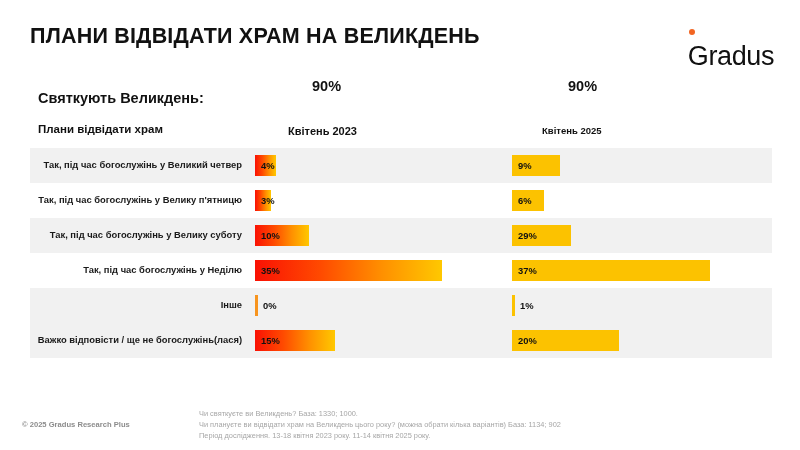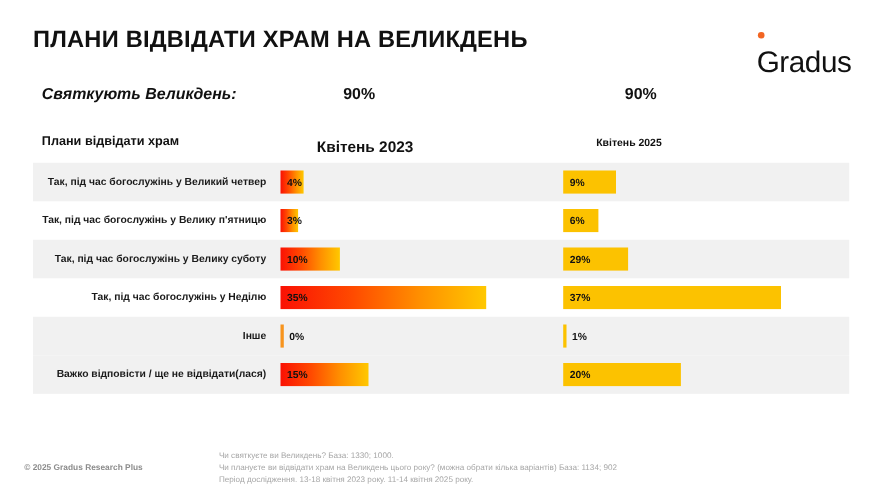--- a/index.html
+++ b/index.html
@@ -60,25 +60,24 @@
   .celebrate-row {
     position: absolute;
     left: 0;
     top: 78px;
     width: 800px;
     height: 24px;
   }
   .celebrate-label {
     position: absolute;
     left: 38px;
-    top: 0;
+    top: 12px;
     font-size: 14.5px;
     font-weight: bold;
     color: #111111;
-    font-style: italic;
   }
   .celebrate-v1 {
     position: absolute;
     left: 312px;
     top: 0;
     font-size: 14.5px;
     font-weight: bold;
     color: #111111;
   }
   .celebrate-v2 {
@@ -97,21 +96,21 @@
     top: 123px;
     font-size: 11.5px;
     font-weight: bold;
     color: #111111;
     text-align: center;
   }
   .col-head-p1 {
     position: absolute;
     left: 288px;
     top: 125px;
-    font-size: 14px;
+    font-size: 11px;
     font-weight: bold;
     color: #111111;
   }
   .col-head-p2 {
     position: absolute;
     left: 542px;
     top: 125px;
     font-size: 9.5px;
     font-weight: bold;
     color: #111111;
@@ -308,21 +307,21 @@
         <div class="bar sliver-1"></div>
         <div class="bar-value outside">0%</div>
       </div>
       <div class="bar-wrap p2">
         <div class="bar sliver-2"></div>
         <div class="bar-value outside">1%</div>
       </div>
     </div>
     <div class="row odd">
       <div class="row-stripe"></div>
-      <div class="row-label">Важко відповісти / ще не відвідати(лася)</div>
+      <div class="row-label">Важко відповісти / ще не богослужінь(лася)</div>
       <div class="bar-wrap p1">
         <div class="bar grad" style="width: 80.25px;"></div>
         <div class="bar-value">15%</div>
       </div>
       <div class="bar-wrap p2">
         <div class="bar solid" style="width: 107px;"></div>
         <div class="bar-value">20%</div>
       </div>
     </div>
   </div>

